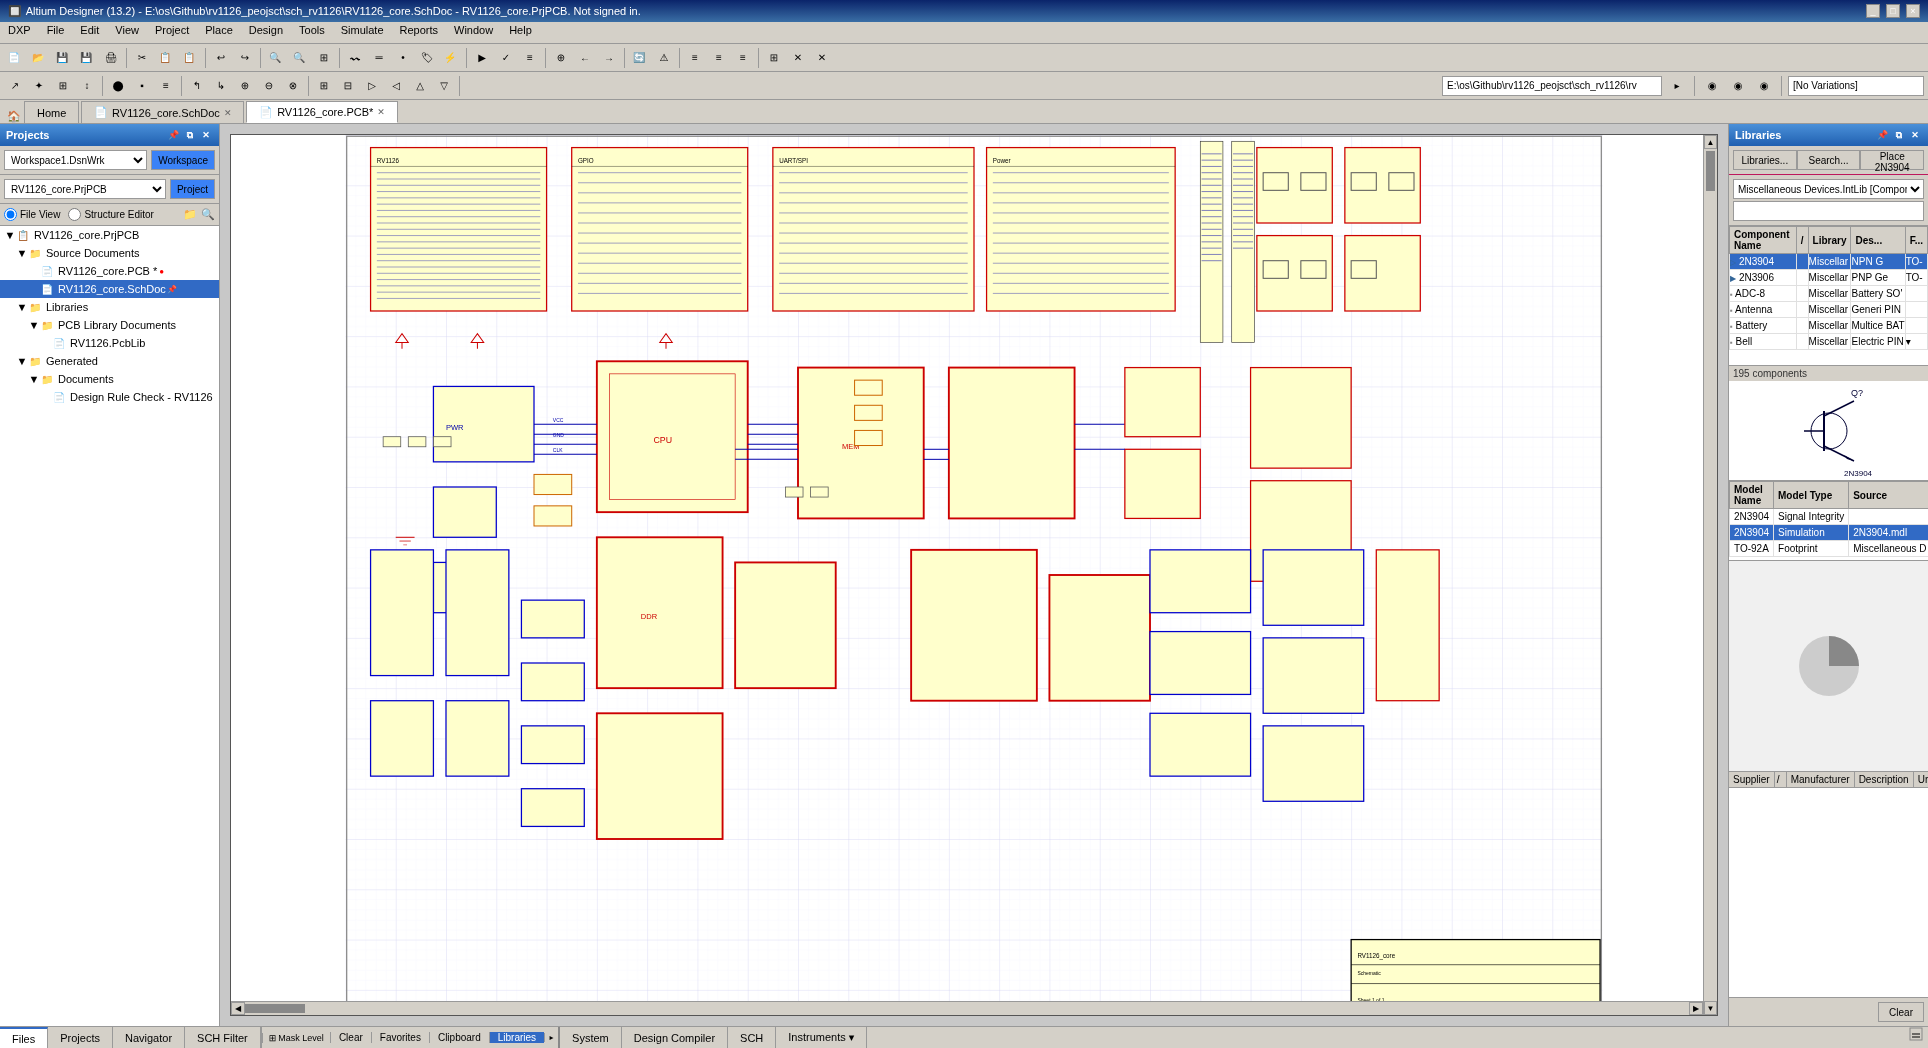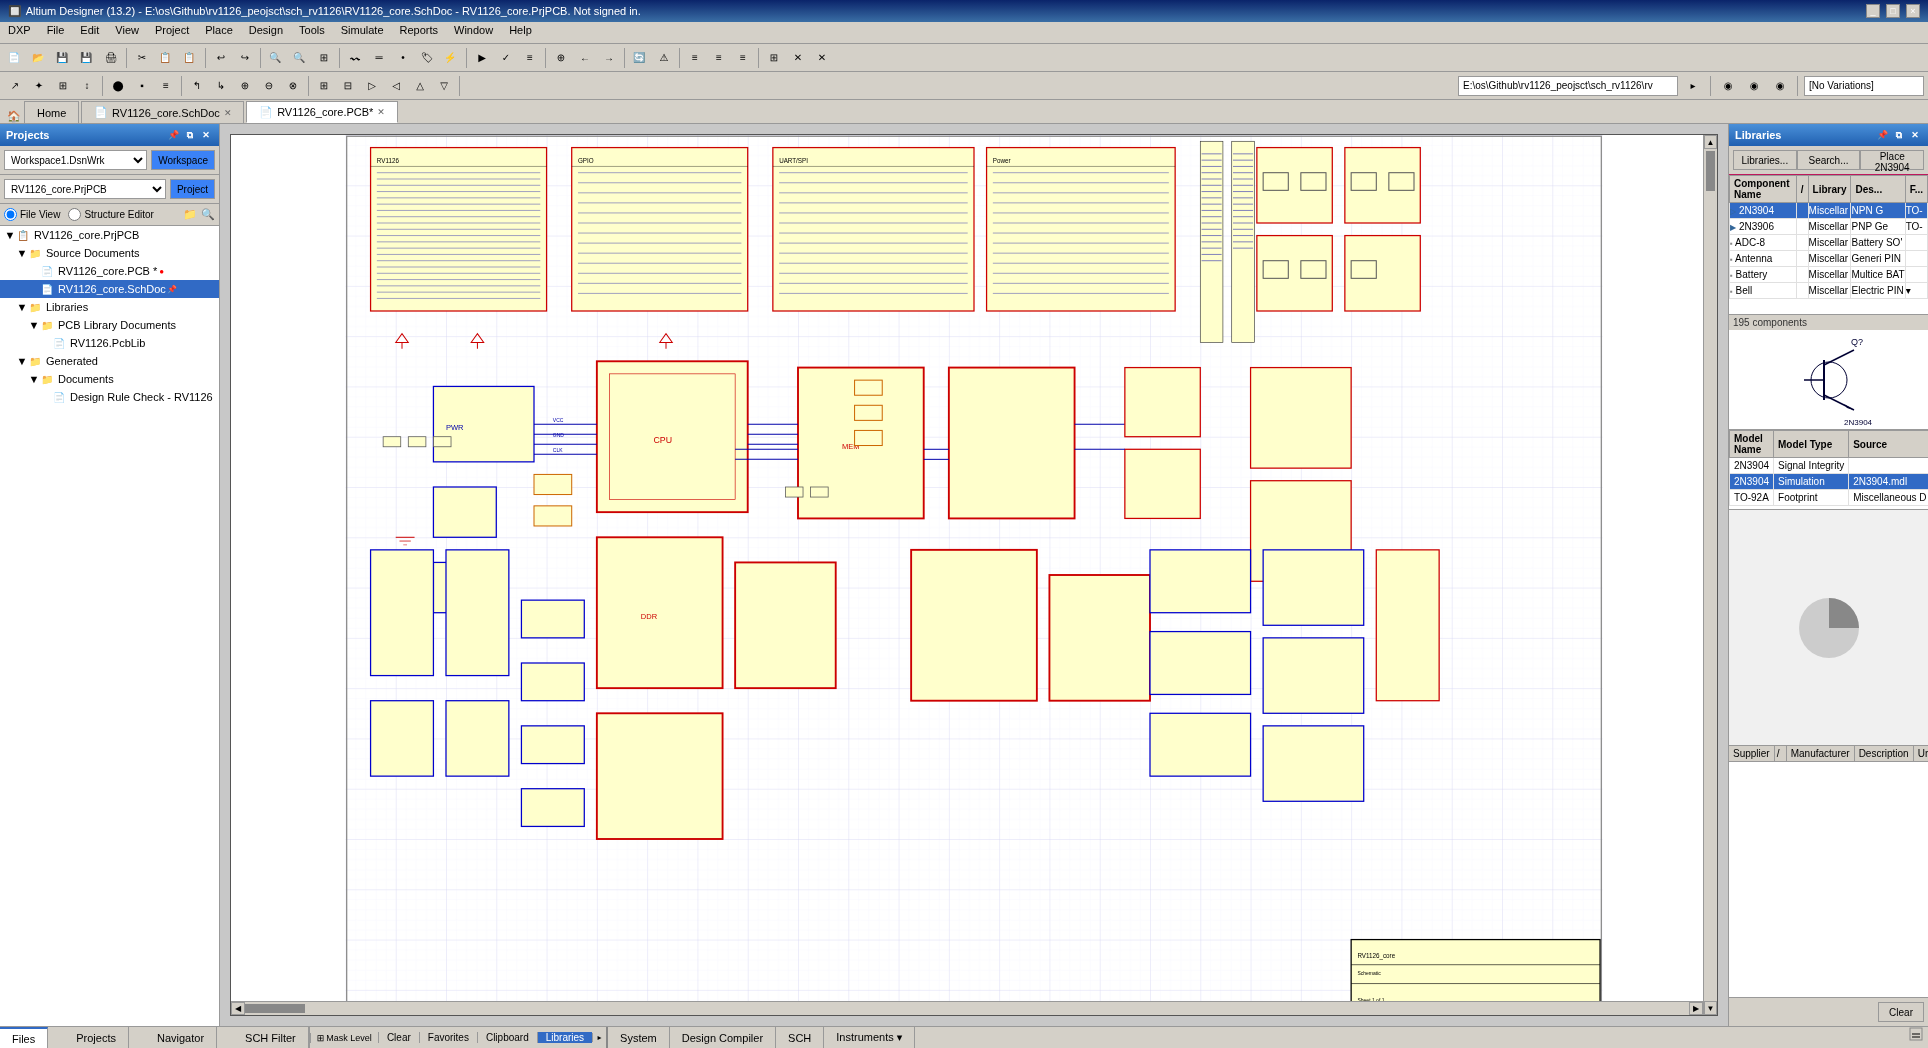--- a/index.html
+++ b/index.html
@@ -206,21 +206,21 @@
   <div class="toolbar-sep"></div>
   <div style="flex:1"></div>
   <div style="display:flex;align-items:center;gap:4px">
     <input class="toolbar-input" style="width: 220px;" value="E:\os\Github\rv1126_peojsct\sch_rv1126\rv" readonly="">
     <div class="toolbar-btn">▸</div>
     <div class="toolbar-sep"></div>
     <div class="toolbar-btn">◉</div>
     <div class="toolbar-btn">◉</div>
     <div class="toolbar-btn">◉</div>
     <div class="toolbar-sep"></div>
-    <input class="toolbar-input" style="width: 120px;" value="[No Variations]" readonly="">
+    <input class="toolbar-input" style="width: 136px;" value="[No Variations]" readonly="">
   </div>
 </div>
 
 <div class="tab-bar">
   <div style="width:20px;display:flex;align-items:center;justify-content:center">🏠</div>
   <div class="tab">
     <span>Home</span>
   </div>
   <div class="tab">
     <span>📄</span>
@@ -621,20 +621,26 @@
         <div class="panel-header-btn">✕</div>
       </div>
     </div>
 
     <div class="lib-buttons">
       <button class="lib-btn">Libraries...</button>
       <button class="lib-btn">Search...</button>
       <button class="lib-btn">Place 2N3904</button>
     </div>
 
+    <div class="lib-dropdown">
+      <select class="lib-select">
+        <option>Miscellaneous Devices.IntLib [Compor</option>
+      </select>
+      <input class="lib-search" type="text" placeholder="" style="">
+    </div>
 
     <div class="comp-table" style="flex:0 0 140px;">
       <table>
         <thead>
           <tr>
             <th>Component Name</th>
             <th>/</th>
             <th>Library</th>
             <th>Des...</th>
             <th>F...</th>
@@ -769,21 +775,21 @@
 
     <div style="padding:4px;border-top:1px solid #999;display:flex;justify-content:flex-end;background:#d4d0c8;">
       <button style="height:20px;padding:0 10px;background:#d4d0c8;border:1px solid #999;font-size:10px;cursor:pointer;">Clear</button>
     </div>
   </div>
 
 </div>
 
 <div style="display:flex;align-items:stretch;height:22px;background:#d4d0c8;border-top:1px solid #999;">
 
-  <div style="display:flex;align-items:center;border-right:1px solid #999;gap:16px;">
+  <div style="display:flex;align-items:center;border-right:1px solid #999;">
     <div class="bottom-tab active">Files</div>
     <div class="bottom-tab">Projects</div>
     <div class="bottom-tab">Navigator</div>
     <div class="bottom-tab">SCH Filter</div>
   </div>
 
 
   <div style="display:flex;align-items:center;">
     <div style="display:flex;align-items:center;padding:0 6px;font-size:9px;border-left:1px solid #999;">
       <span style="margin-right:2px">⊞</span>

